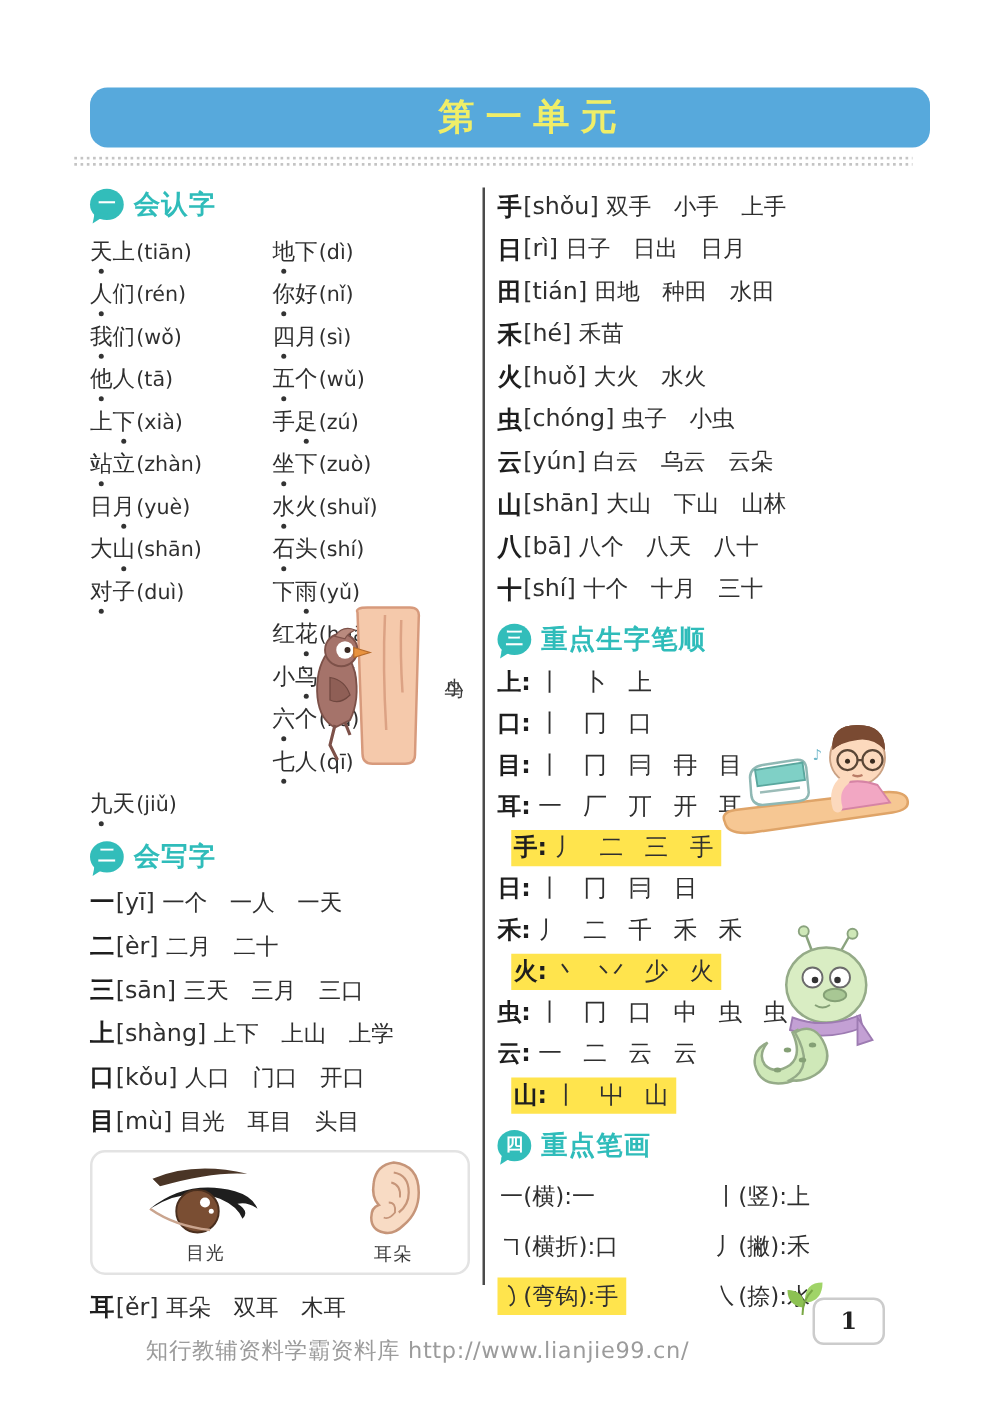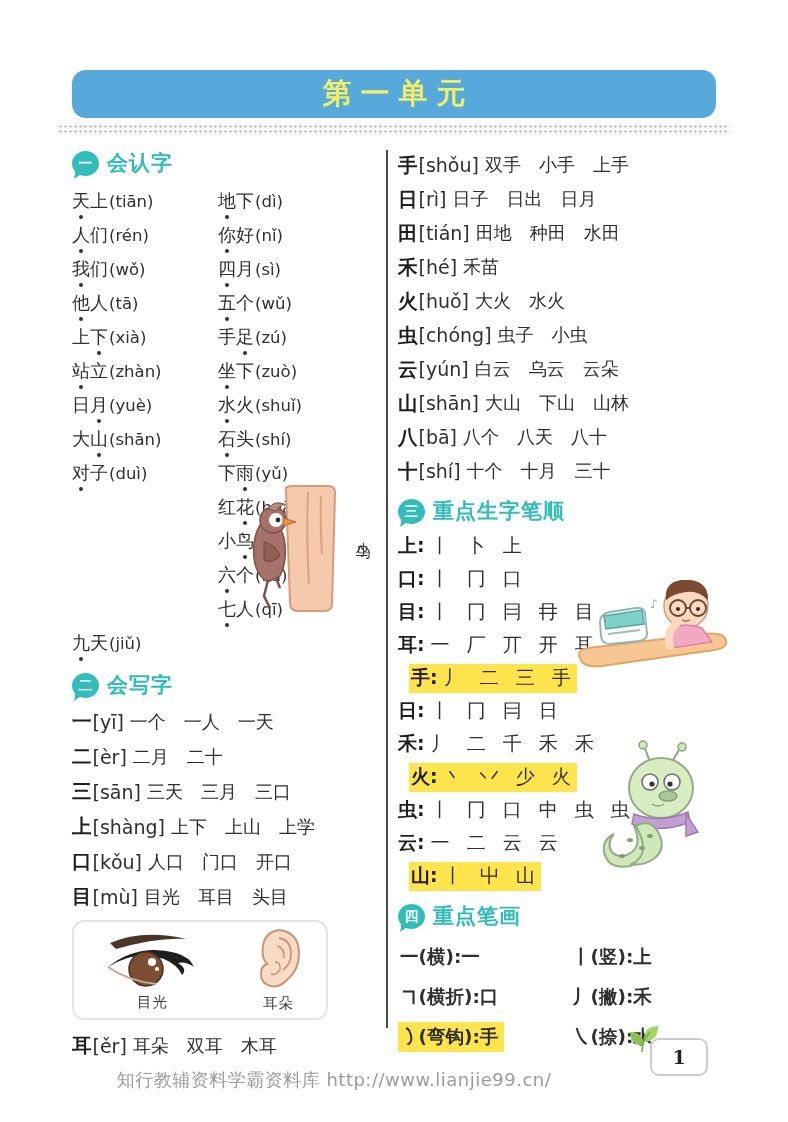--- a/index.html
+++ b/index.html
@@ -1,19 +1,19 @@
 <!DOCTYPE html>
 <html><head>
 <meta charset="utf-8">
 <style>
   html,body{margin:0;padding:0;background:#ffffff;}
   body{width:788px;height:1122px;position:relative;font-family:"DejaVu Sans",sans-serif;color:#2f2f2f;overflow:hidden;}
 
   
-  .banner{position:absolute;left:72px;top:70px;width:644px;height:48px;background:#57a9dc;border-radius:14px;display:flex;align-items:center;justify-content:center;}
+  .banner{position:absolute;left:72px;top:70px;width:644px;height:48px;background:#57a9dc;border-radius:14px;display:flex;align-items:center;justify-content:center;padding-left:28px;}
   .banner-title{color:#f0ee68;font-size:29px;font-weight:bold;letter-spacing:9px;text-indent:9px;}
 
   .dots-sep{position:absolute;left:58px;top:124px;width:672px;height:10px;
     background-image:radial-gradient(circle,#c4c4c4 1px,transparent 1.3px);background-size:5px 5px;}
 
   
   .col-left{position:absolute;left:72px;top:142px;width:306px;}
   .col-divider{position:absolute;left:386px;top:150px;width:2px;height:878px;background:#4a4a4a;}
   .col-right{position:absolute;left:398px;top:142px;width:332px;}
 
@@ -35,33 +35,33 @@
   .bird-wrap{position:absolute;left:152px;top:300px;width:150px;height:132px;}
   .bird-caption{position:absolute;right:2px;top:46px;writing-mode:vertical-rl;font-size:15px;color:#3a3a3a;letter-spacing:2px;}
 
   
   .entry{height:35px;display:flex;align-items:center;white-space:nowrap;font-size:18px;}
   .entry .head{font-weight:bold;font-size:19.5px;color:#1e1e1e;}
   .entry .pin{font-size:19px;margin:0 6px 0 1px;}
   .col-right .entry{height:34px;}
 
   
-  .photo-box{margin-top:6px;width:256px;height:100px;border:2px solid #e3e3e3;border-radius:12px;display:flex;align-items:center;justify-content:space-around;box-sizing:border-box;}
+  .photo-box{margin-top:6px;width:304px;height:100px;border:2px solid #e3e3e3;border-radius:12px;display:flex;align-items:center;justify-content:space-around;box-sizing:border-box;}
   .photo-fig{display:flex;flex-direction:column;align-items:center;}
   .photo-cap{font-size:14.5px;color:#3a3a3a;margin-top:2px;letter-spacing:1px;}
 
   
   .bs-row{height:33px;display:flex;align-items:center;white-space:nowrap;}
   .bs-inner{display:inline-block;padding:1px 6px 2px 0;}
   .bs-inner.hl{background:#ffe44d;padding-left:2px;margin-left:11px;}
   .bs-head{font-size:19px;font-weight:bold;color:#1e1e1e;margin-right:6px;}
   .bs-strokes{font-size:19px;word-spacing:11px;}
 
   
-  .bh-grid{display:grid;grid-template-columns:172px 1fr;margin-top:6px;font-weight:bold;}
+  .bh-grid{display:grid;grid-template-columns:172px 1fr;margin-top:6px;}
   .bh-cell{height:40px;display:flex;align-items:center;font-size:18.5px;white-space:nowrap;}
   .bh-cell .hlcell{padding:2px 6px 3px 2px;}
   .bh-cell .hlcell.hl{background:#ffe44d;}
 
   
   .page-badge{position:absolute;left:650px;top:1038px;width:54px;height:34px;border:2px solid #cccccc;border-radius:9px;display:flex;align-items:center;justify-content:center;background:#fff;}
   .page-num{font-family:"DejaVu Serif",serif;font-weight:bold;font-size:19px;color:#222;}
   .leaf-icon{position:absolute;left:626px;top:1024px;}
   .footer-text{position:absolute;left:0;top:1068px;width:668px;text-align:center;color:#9b9b9b;font-size:18px;letter-spacing:0.5px;}
 

